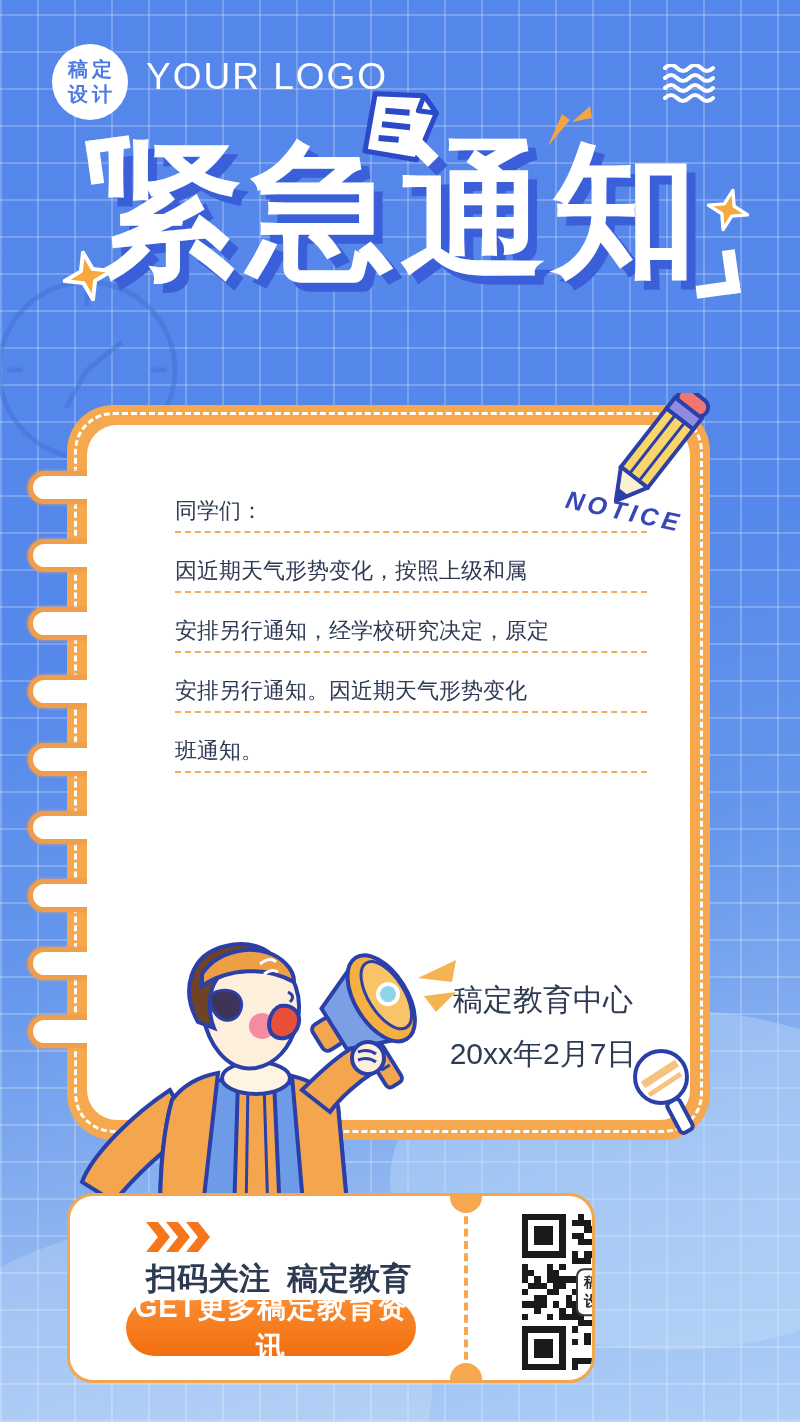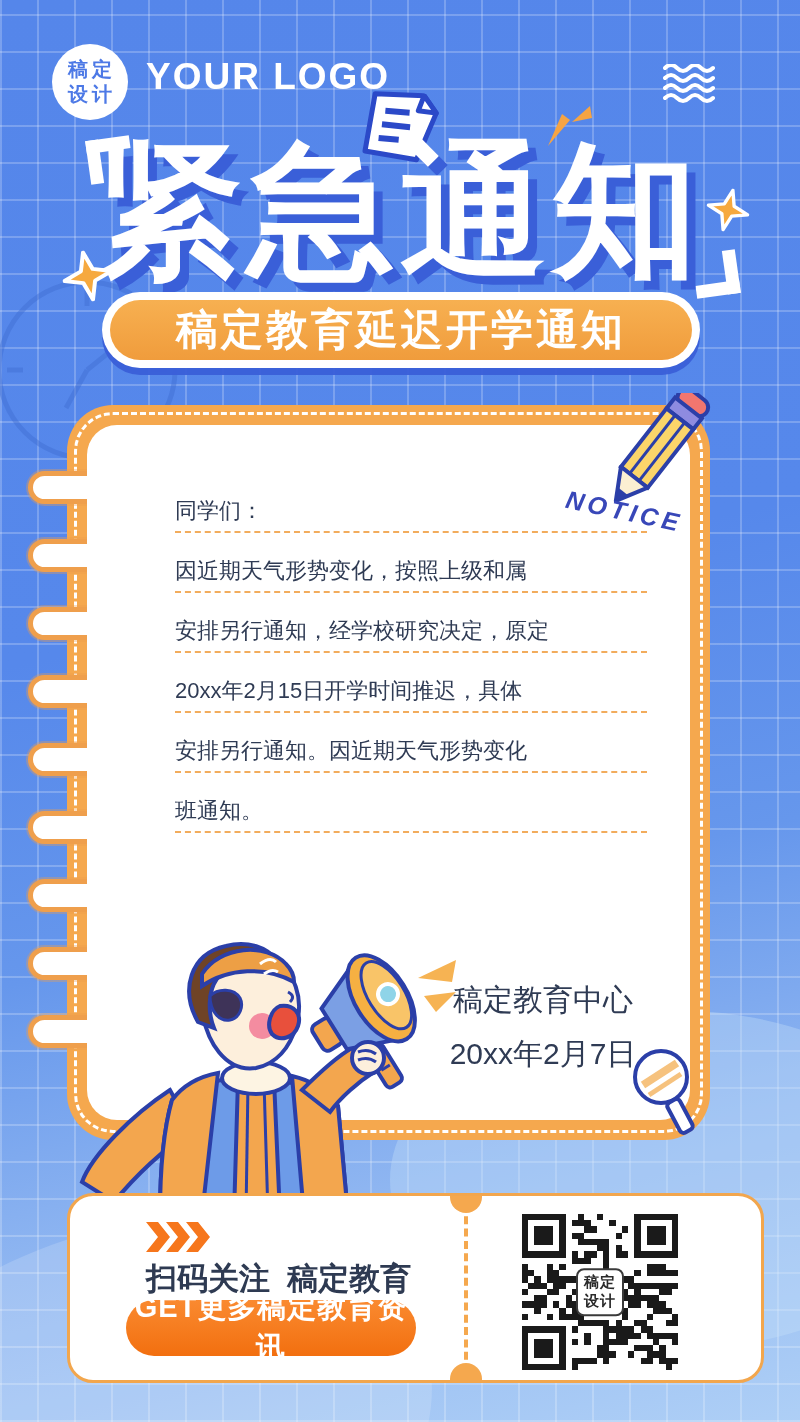--- a/index.html
+++ b/index.html
@@ -21,21 +21,21 @@
   .bg-swoosh{ position:absolute; left:-180px; top:1230px; width:620px; height:420px;
     background:rgba(255,255,255,.16); border-radius:50%; transform:rotate(-18deg); }
   .clock-doodle{ position:absolute; left:-18px; top:258px; opacity:.45; }
 
   
   .logo-badge{ position:absolute; left:52px; top:44px; width:76px; height:76px;
     background:#fff; border-radius:50%; display:flex; flex-direction:column;
     align-items:center; justify-content:center; line-height:1.25;
     color:#4D79E6; font-size:20px; font-weight:bold; letter-spacing:4px; text-indent:4px;}
   .logo-text{ position:absolute; left:146px; top:56px; color:#fff; font-size:37px;
-    font-weight:bold; letter-spacing:2px;text-align:right; }
+    font-weight:normal; letter-spacing:2px;text-align:right; }
   .waves{ position:absolute; left:663px; top:64px; }
 
   
   .hero-title{ position:absolute; left:0; top:138px; width:100%; text-align:center;
     font-size:146px; line-height:1; font-weight:900; color:#fff; letter-spacing:6px;
     text-shadow:9px 9px 0 #3A5FD8; }
   .bracket-open{ position:absolute; left:88px; top:138px; width:44px; height:44px;
     border-left:13px solid #fff; border-top:13px solid #fff; transform:rotate(-8deg); }
   .bracket-close{ position:absolute; left:694px; top:252px; width:44px; height:44px;
     border-right:13px solid #fff; border-bottom:13px solid #fff; transform:rotate(-8deg); }
@@ -70,21 +70,21 @@
     font-size:30px; color:#2F3B54; font-weight:500; line-height:1.8; }
 
   .pencil{ position:absolute; left:505px; top:-32px; }
   .note-caption{ position:absolute; left:478px; top:72px; transform:rotate(12deg);
     font-size:25px; font-weight:bold; font-style:italic; letter-spacing:4px; color:#3847B8; }
   .magnifier{ position:absolute; left:540px; top:622px; }
 
   .character{ position:absolute; left:52px; top:930px; z-index:3; }
 
   
-  .footer-card{ position:absolute; left:67px; top:1193px; width:697px; height:190px;
+  .footer-card{ position:absolute; left:67px; top:1193px; width:528px; height:190px;
     background:#fff; border:3px solid #F2A64D; border-radius:26px; overflow:hidden; z-index:6; }
   .divider{ position:absolute; left:394px; top:8px; bottom:8px; border-left:4px dashed #F5A84E; }
   .notch{ position:absolute; left:380px; width:32px; height:32px; background:#F5A84E;
     border-radius:50%; }
   .notch-top{ top:-15px; } .notch-bottom{ bottom:-15px; }
   .chevrons{ position:absolute; left:76px; top:26px; }
   .footer-caption{ position:absolute; left:76px; top:62px; font-size:31px; font-weight:bold;
     color:#2E3A52; white-space:pre; }
   .cta-button{ position:absolute; left:56px; top:104px; width:290px; height:56px;
     border:none; border-radius:28px; background:linear-gradient(180deg,#FA8A30,#F26F0F);
@@ -144,23 +144,20 @@
   </svg>
   <svg class="star star-left" width="52" height="52" viewBox="0 0 52 52">
     <path d="M26 2 L32 20 L50 26 L32 32 L26 50 L20 32 L2 26 L20 20 Z" fill="#F6A93F" stroke="#fff" stroke-width="4" stroke-linejoin="round"></path>
   </svg>
   <svg class="star star-right" width="44" height="44" viewBox="0 0 52 52">
     <path d="M26 2 L32 20 L50 26 L32 32 L26 50 L20 32 L2 26 L20 20 Z" fill="#F6A93F" stroke="#fff" stroke-width="4" stroke-linejoin="round"></path>
   </svg>
 
   <div class="hero-title">紧急通知</div>
 
-  <div class="subtitle-outer">
-    <div class="subtitle-inner">稿定教育延迟开学通知</div>
-  </div>
 
   <div class="card">
     <div class="card-dash"></div>
     <div class="binder-tab" style="top:66px"></div>
     <div class="binder-tab" style="top:134px"></div>
     <div class="binder-tab" style="top:202px"></div>
     <div class="binder-tab" style="top:270px"></div>
     <div class="binder-tab" style="top:338px"></div>
     <div class="binder-tab" style="top:406px"></div>
     <div class="binder-tab" style="top:474px"></div>
@@ -178,21 +175,20 @@
           <path d="M44 90 L78 90 L61 120 Z" fill="#FBEFD2" stroke="#2B3FA8" stroke-width="4" stroke-linejoin="round"></path>
           <path d="M55 108 L67 108 L61 120 Z" fill="#2B3FA8"></path>
         </g>
       </svg>
       <div class="note-caption">NOTICE</div>
 
       <div class="rows">
         <div class="row">同学们：</div>
         <div class="row">因近期天气形势变化，按照上级和属</div>
         <div class="row">安排另行通知，经学校研究决定，原定</div>
-        <div class="row">20xx年2月15日开学时间推迟，具体</div>
         <div class="row">安排另行通知。因近期天气形势变化</div>
         <div class="row">班通知。</div>
       </div>
 
       <div class="signature">
         <div>稿定教育中心</div>
         <div>20xx年2月7日</div>
       </div>
 
       <svg class="magnifier" width="76" height="92" viewBox="0 0 76 92">

